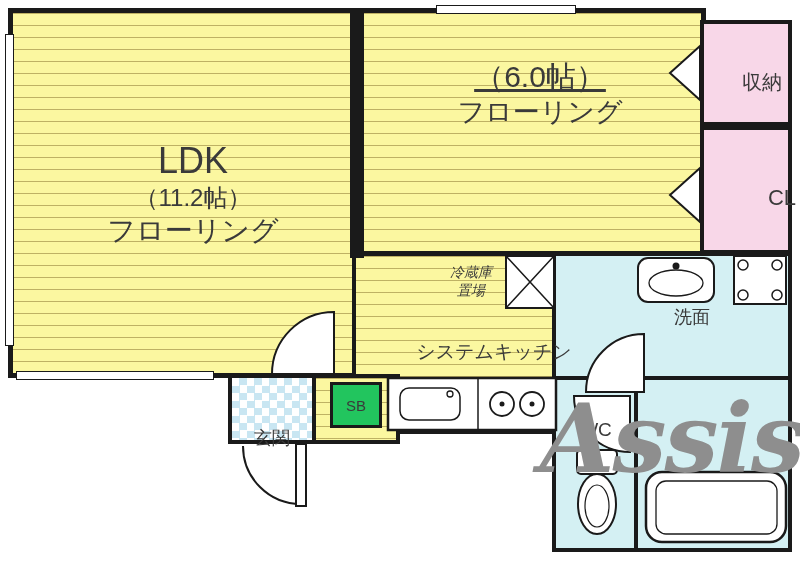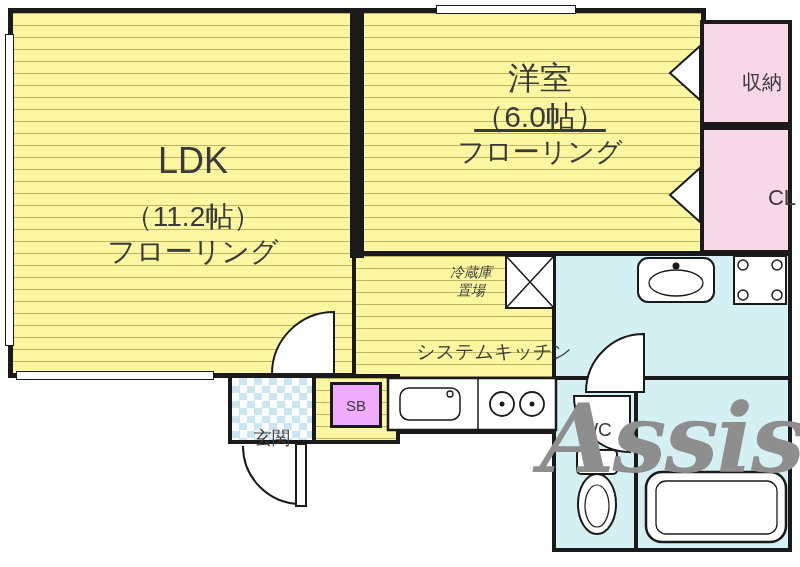--- a/index.html
+++ b/index.html
@@ -16,21 +16,21 @@
            background-size:15px 15px;}
   .wall{position:absolute;background:#1a1a1a;z-index:2;}
   .win{position:absolute;background:#fff;border:1.5px solid #1a1a1a;box-sizing:border-box;z-index:5;}
   .fixsvg{position:absolute;left:0;top:0;z-index:6;}
   .lbl{position:absolute;z-index:7;text-align:center;line-height:1.25;}
   .lbl div{white-space:nowrap;}
   .watermark{position:absolute;left:540px;top:382px;z-index:8;
              font-family:"DejaVu Serif",serif;font-style:italic;font-weight:bold;
              font-size:96px;color:#8e8e8e;letter-spacing:-2px;}
   .sbbox{position:absolute;left:330px;top:382px;width:52px;height:46px;box-sizing:border-box;
-         border:3px solid #1a1a1a;background:#f0abfc;z-index:4;display:flex;align-items:center;justify-content:center;
+         border:3px solid #1a1a1a;background:#22c55e;z-index:4;display:flex;align-items:center;justify-content:center;
          font-size:15px;z-index:7;}
 </style>
 </head>
 <body>
 
 <div class="plan">
 
   <div class="room b5 floor" style="left:8px;top:8px;width:356px;height:370px;"></div>
   <div class="room b5 floor" style="left:352px;top:8px;width:354px;height:248px;"></div>
   <div class="wall" style="left:350px;top:8px;width:14px;height:250px;"></div>
@@ -100,42 +100,42 @@
     </g>
 
     <g>
       <rect x="646" y="472" width="140" height="70" rx="16" fill="#ffffff" stroke="#1a1a1a" stroke-width="2.5"></rect>
       <rect x="656" y="481" width="121" height="53" rx="10" fill="none" stroke="#1a1a1a" stroke-width="1.3"></rect>
     </g>
   </svg>
 
   <div class="lbl" style="left:43px;top:138px;width:300px;">
     <div style="font-size:36px;">LDK</div>
-    <div style="font-size:28px;margin-top:16px;">（11.2帖）</div>
+    <div style="font-size:24px;">（11.2帖）</div>
     <div style="font-size:28px;">フローリング</div>
   </div>
 
   <div class="lbl" style="left:390px;top:58px;width:300px;">
-    <div style="font-size:32px;">洋室</div>
     <div style="font-size:30px;text-decoration:underline;">（6.0帖）</div>
     <div style="font-size:27px;">フローリング</div>
   </div>
 
   <div class="lbl" style="left:704px;top:70px;width:86px;font-size:20px;margin-left:15px;">収納</div>
 
   <div class="lbl" style="left:704px;top:184px;width:86px;font-size:22px;padding-left:35px;">CL</div>
 
   <div class="lbl" style="left:425px;top:264px;width:92px;font-size:14px;font-style:italic;">
     <div>冷蔵庫</div>
     <div>置場</div>
   </div>
 
   <div class="lbl" style="left:357px;top:340px;width:196px;font-size:19px;margin-left:39px;">システムキッチン</div>
 
   <div class="lbl" style="left:640px;top:306px;width:104px;font-size:18px;">
+    <div>洗面</div>
   </div>
 
   <div class="lbl" style="left:228px;top:399px;width:88px;font-size:18px;margin-top:28px;">玄関</div>
 
   <div class="sbbox">
     <span>SB</span>
   </div>
 
   <div class="lbl" style="left:556px;top:418px;width:80px;font-size:19px;">WC</div>
 

